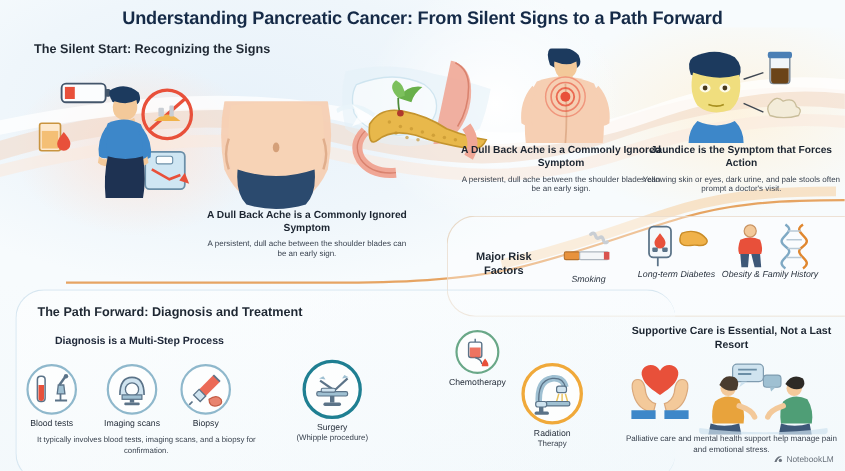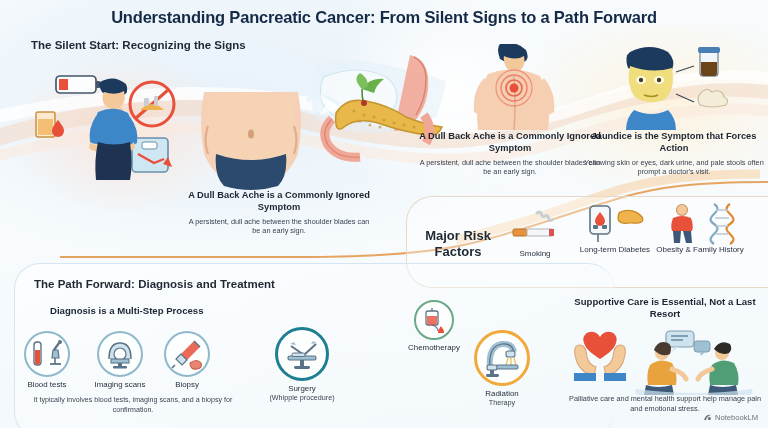--- a/index.html
+++ b/index.html
@@ -110,24 +110,24 @@
   #tx-rad   { left:462px; top:330px; width:80px; }
 
   #dx-blood .circ, #dx-scan .circ, #dx-biop .circ { width:46px; height:46px; border:2px solid #8fb8cc; }
   #tx-surg  .circ { width:54px; height:54px; border:3px solid #1f7f92; }
   #tx-chemo .circ { width:40px; height:40px; border:2px solid #6aa888; }
   #tx-rad   .circ { width:56px; height:56px; border:3px solid #f0a93a; }
 
   
   .risk-title{
     position:absolute; left:422px; top:228px; width:72px; text-align:center;
-    font-size:13px; font-weight:bold; line-height:1.25; color:#1f2833;
+    font-size:10px; font-weight:bold; line-height:1.25; color:#1f2833;
   }
   .risk-item{ position:absolute; text-align:center; }
-  .risk-item .lab{ font-size:8px; color:#2a333f; line-height:1.22; }
+  .risk-item .lab{ font-size:8px; color:#2a333f; line-height:1.22;font-style:italic; }
   #risk-smoke { left:497px; top:207px; width:76px; }
   #risk-diab  { left:578px; top:203px; width:74px; }
   #risk-obes  { left:655px; top:203px; width:90px; }
   .risk-art{ height:42px; display:flex; align-items:center; justify-content:center; }
 
   
   .watermark{
     position:absolute; right:10px; bottom:6px;
     font-size:7.6px; color:#6a727c; display:flex; align-items:center; gap:3px;
   }

